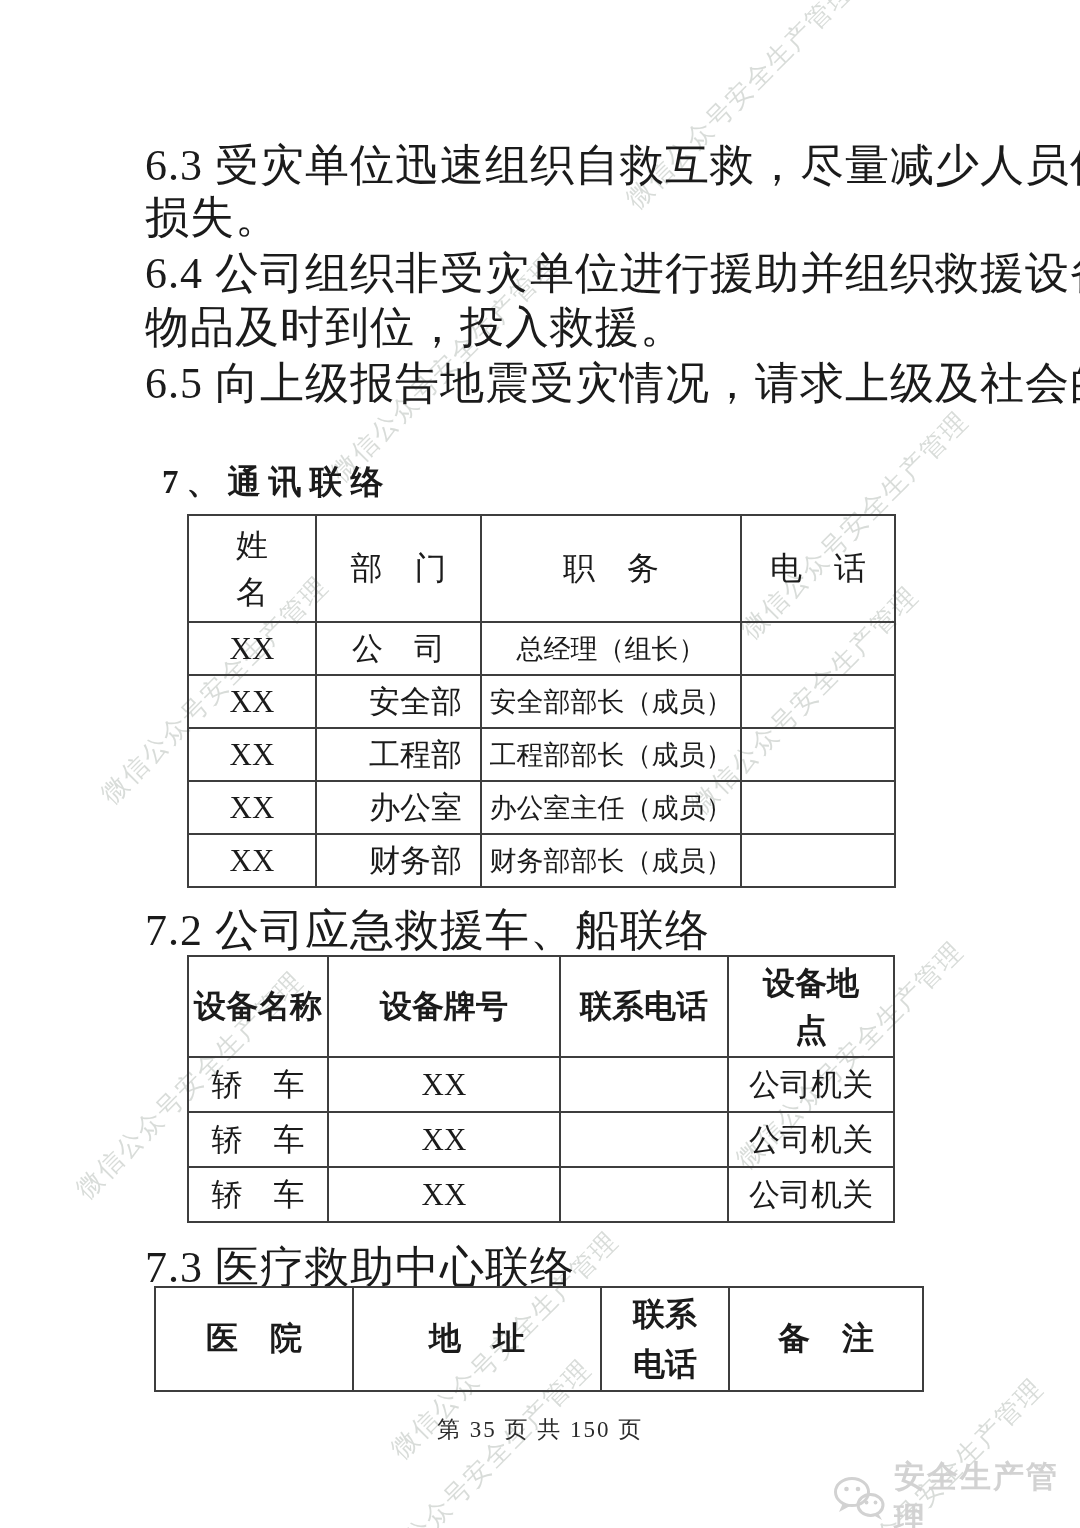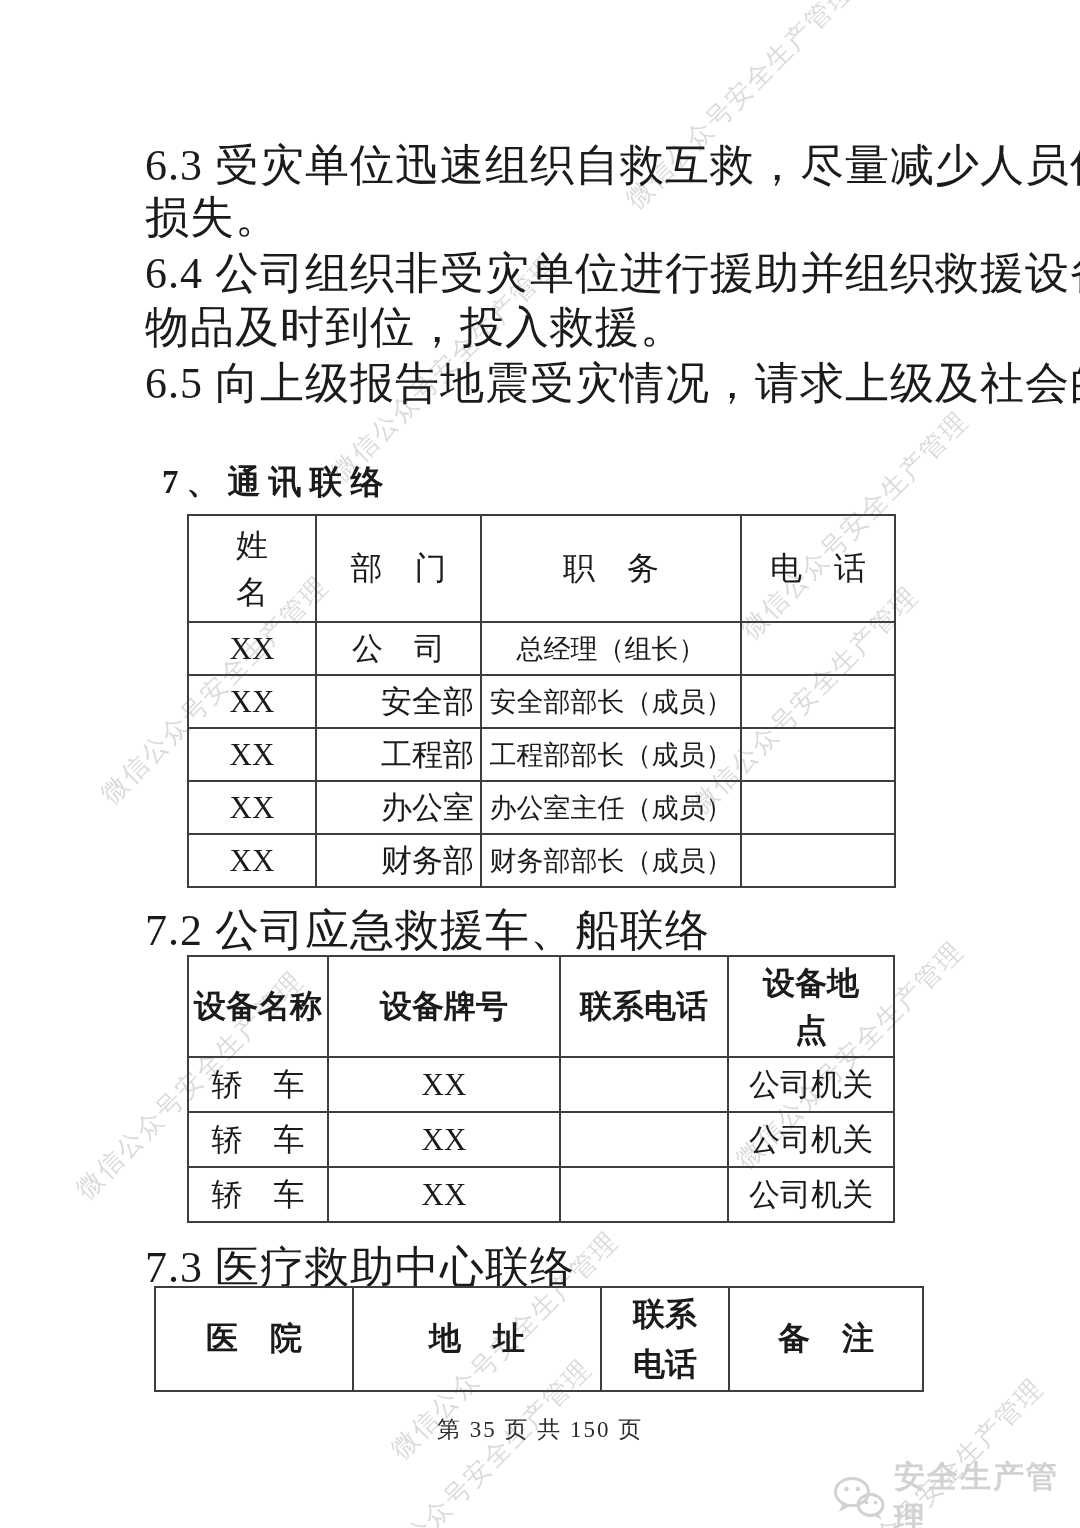--- a/index.html
+++ b/index.html
@@ -23,21 +23,21 @@
   .l63a{top:144px;} .l63b{top:196px;} .l64a{top:252px;} .l64b{top:306px;} .l65{top:362px;}
   .h7{top:414px;left:162px;font-weight:bold;font-size:33px;letter-spacing:8px;margin-top:46px;}
   .cap71{top:467px;} .cap72{top:909px;} .cap73{top:1246px;}
   
   table{position:absolute;border-collapse:collapse;table-layout:fixed;}
   td{border:2px solid #3e3e3e;text-align:center;vertical-align:middle;
      font-size:31px;padding:0;overflow:hidden;white-space:nowrap;}
   .t1{left:187px;top:514px;}
   .t1 .hrow td{height:105px;font-size:32px;}
   .t1 .drow td{height:51px;}
-  .t1 .ar{text-align:right;padding-right:6px;}
+  .t1 .ar{text-align:right;padding-right:18px;}
   .t1 .duty{font-size:27px;margin-left:28px;}
   .t2{left:187px;top:955px;padding-left:47px;}
   .t2 .hrow td{height:99px;font-weight:bold;font-size:32px;}
   .t2 .drow td{height:53px;}
   .t3{left:154px;top:1286px;}
   .t3 .hrow td{height:102px;font-weight:bold;font-size:32px;}
   .two span{display:block;line-height:47px;}
   .t3 .two span{line-height:50px;}
   
   .footer{position:absolute;top:1414px;left:0;width:1080px;text-align:center;

